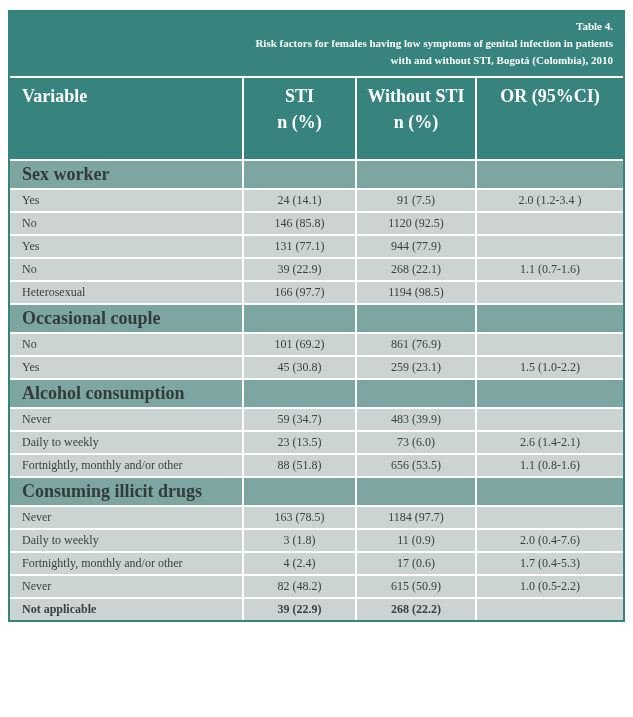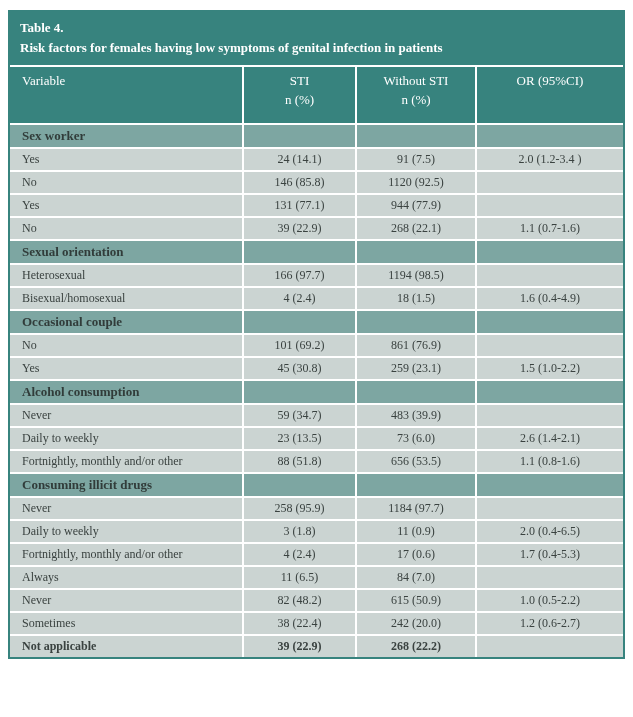--- a/index.html
+++ b/index.html
@@ -19,23 +19,23 @@
   .table-wrap {
     position: absolute;
     left: 8px; top: 10px;
     width: 617px;
     border: 2px solid var(--header_teal);
     background: var(--line_white);
   }
   .title-block {
     background: var(--header_teal);
     color: #ffffff;
-    text-align: left;
+    text-align: right;
     font-weight: bold;
-    font-size: 13px;
+    font-size: 11px;
     line-height: 1.55;
     padding: 6px 10px 7px 10px;
     border-bottom: 2px solid var(--line_white);
   }
   table {
     width: 100%;
     border-collapse: collapse;
     table-layout: fixed;
   }
   col.c-var { width: 233px; }
@@ -47,52 +47,53 @@
     overflow: hidden;
     white-space: nowrap;
   }
   th:first-child, td:first-child { border-left: none; }
   th:last-child,  td:last-child  { border-right: none; }
   thead th { border-top: none; }
   tbody tr:last-child td { border-bottom: none; font-weight: bold; }
   thead th {
     background: var(--header_teal);
     color: #ffffff;
-    font-weight: normal;
-    font-size: 13px;
+    font-weight: bold;
+    font-size: 18px;
     line-height: 1.45;
     vertical-align: top;
-    padding: 5px 6px 13px 6px;
+    padding: 5px 6px 24px 6px;
     text-align: center;
     height: 44px;
   }
   thead th.var-head { text-align: left; padding-left: 12px; }
   tbody td {
     height: 17px;
     padding: 3px 8px;
     font-size: 12px;
     color: var(--text_dark);
   }
   .section-row td { background: var(--section_bg); }
   .section-row td.var-cell {
     font-weight: bold;
-    font-size: 13px;
+    font-size: 18px;
     color: #313C3A;
   }
   .data-row td { background: var(--row_bg); }
   td.var-cell { text-align: left; padding-left: 12px; }
   td.num-cell { text-align: center; }
 </style>
 </head>
 <body>
 
 <div class="table-wrap">
   <div class="title-block">
     <div>Table 4.</div>
     <div>Risk factors for females having low symptoms of genital infection in patients</div>
+    <div>with and without STI, Bogotá (Colombia), 2010</div>
   </div>
   <table>
     <colgroup>
       <col class="c-var">
         <col class="c-sti">
         <col class="c-wsti">
         <col class="c-or">
     </colgroup>
     <thead>
       <tr>
@@ -142,40 +143,28 @@
     <td class="num-cell"></td>
   </tr>
 
   <tr class="data-row">
     <td class="var-cell">No</td>
     <td class="num-cell">39 (22.9)</td>
     <td class="num-cell">268 (22.1)</td>
     <td class="num-cell">1.1 (0.7-1.6)</td>
   </tr>
 
-  <tr class="section-row">
-    <td class="var-cell">Sexual orientation</td>
-    <td class="num-cell"></td>
-    <td class="num-cell"></td>
-    <td class="num-cell"></td>
-  </tr>
 
   <tr class="data-row">
     <td class="var-cell">Heterosexual</td>
     <td class="num-cell">166 (97.7)</td>
     <td class="num-cell">1194 (98.5)</td>
     <td class="num-cell"></td>
   </tr>
 
-  <tr class="data-row">
-    <td class="var-cell">Bisexual/homosexual</td>
-    <td class="num-cell">4 (2.4)</td>
-    <td class="num-cell">18 (1.5)</td>
-    <td class="num-cell">1.6 (0.4-4.9)</td>
-  </tr>
 
   <tr class="section-row">
     <td class="var-cell">Occasional couple</td>
     <td class="num-cell"></td>
     <td class="num-cell"></td>
     <td class="num-cell"></td>
   </tr>
 
   <tr class="data-row">
     <td class="var-cell">No</td>
@@ -221,60 +210,48 @@
 
   <tr class="section-row">
     <td class="var-cell">Consuming illicit drugs</td>
     <td class="num-cell"></td>
     <td class="num-cell"></td>
     <td class="num-cell"></td>
   </tr>
 
   <tr class="data-row">
     <td class="var-cell">Never</td>
-    <td class="num-cell">258 (95.9)</td>
+    <td class="num-cell">163 (78.5)</td>
     <td class="num-cell">1184 (97.7)</td>
     <td class="num-cell"></td>
   </tr>
 
   <tr class="data-row">
     <td class="var-cell">Daily to weekly</td>
     <td class="num-cell">3 (1.8)</td>
     <td class="num-cell">11 (0.9)</td>
-    <td class="num-cell">2.0 (0.4-6.5)</td>
+    <td class="num-cell">2.0 (0.4-7.6)</td>
   </tr>
 
   <tr class="data-row">
     <td class="var-cell">Fortnightly, monthly and/or other</td>
     <td class="num-cell">4 (2.4)</td>
     <td class="num-cell">17 (0.6)</td>
     <td class="num-cell">1.7 (0.4-5.3)</td>
   </tr>
 
 
-  <tr class="data-row">
-    <td class="var-cell">Always</td>
-    <td class="num-cell">11 (6.5)</td>
-    <td class="num-cell">84 (7.0)</td>
-    <td class="num-cell"></td>
-  </tr>
 
   <tr class="data-row">
     <td class="var-cell">Never</td>
     <td class="num-cell">82 (48.2)</td>
     <td class="num-cell">615 (50.9)</td>
     <td class="num-cell">1.0 (0.5-2.2)</td>
   </tr>
 
-  <tr class="data-row">
-    <td class="var-cell">Sometimes</td>
-    <td class="num-cell">38 (22.4)</td>
-    <td class="num-cell">242 (20.0)</td>
-    <td class="num-cell">1.2 (0.6-2.7)</td>
-  </tr>
 
   <tr class="data-row">
     <td class="var-cell">Not applicable</td>
     <td class="num-cell">39 (22.9)</td>
     <td class="num-cell">268 (22.2)</td>
     <td class="num-cell"></td>
   </tr>
 </tbody>
   </table>
 </div>

